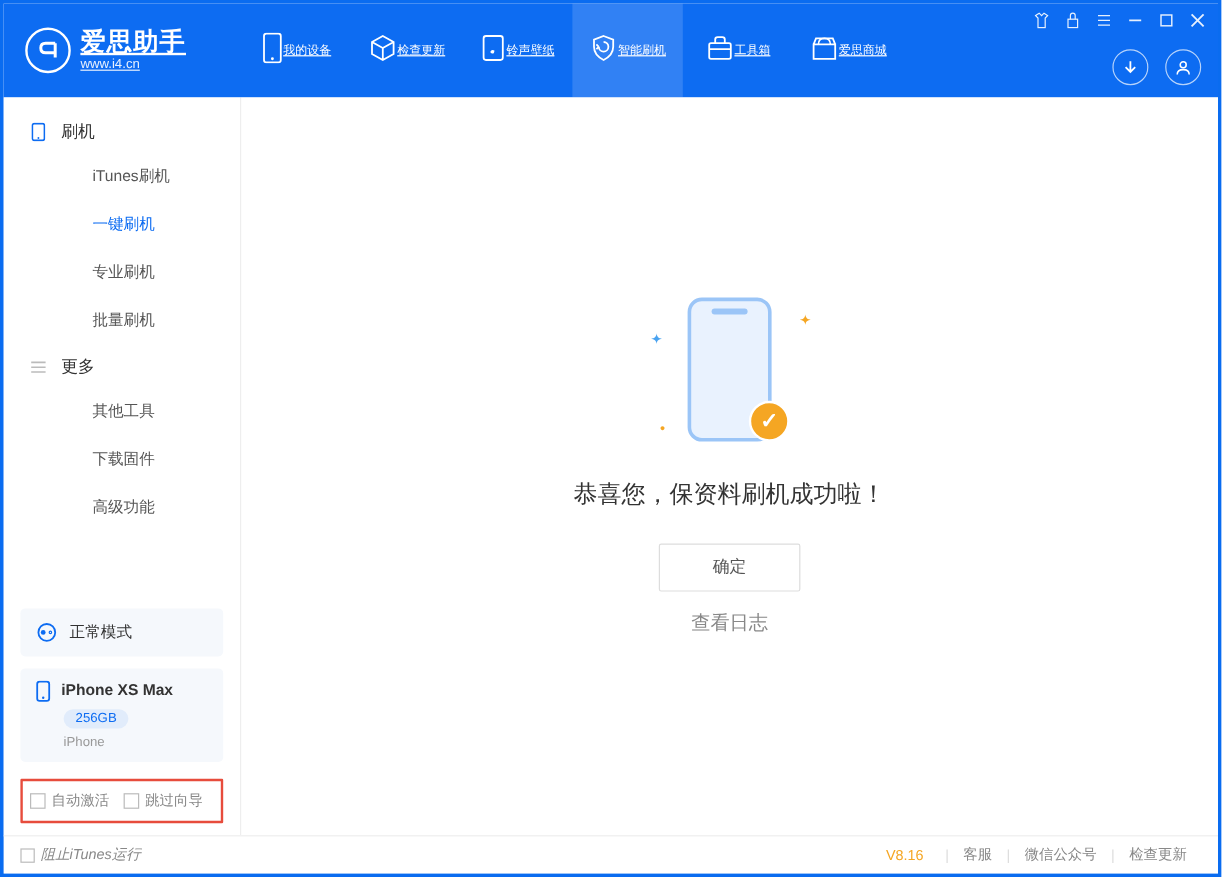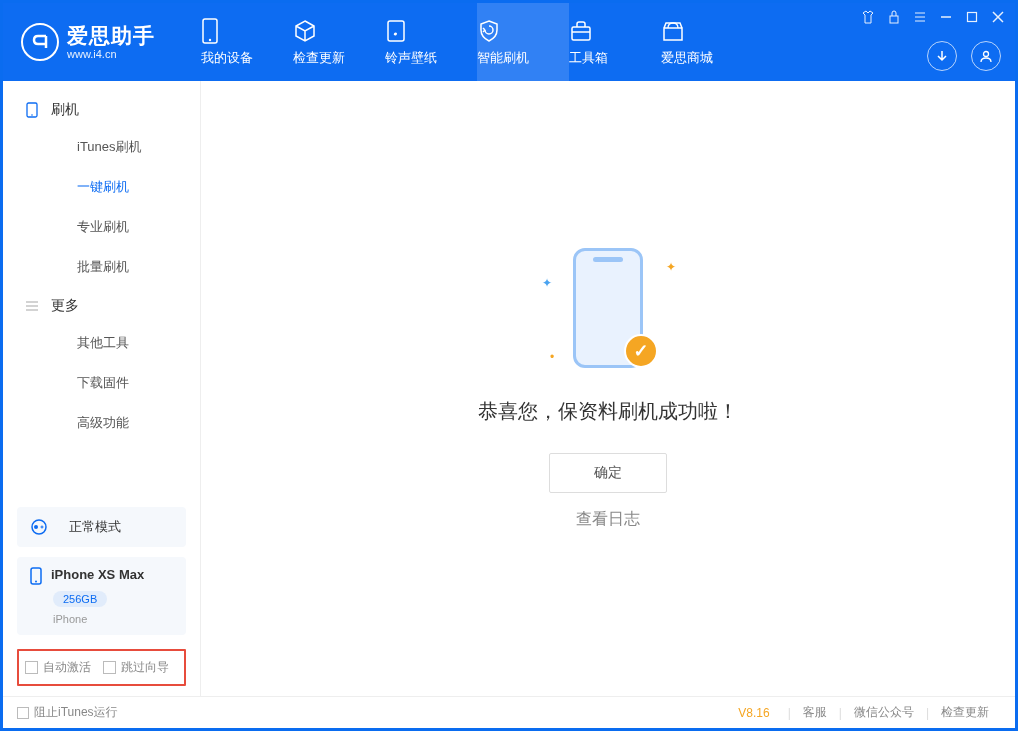--- a/index.html
+++ b/index.html
@@ -1,41 +1,41 @@
 <!DOCTYPE html>
 <html><head>
 <meta charset="utf-8">
 <style>
 * { box-sizing: border-box; margin: 0; padding: 0; }
 body { font-family: "Microsoft YaHei", Arial, sans-serif; background: #fff; }
 .window { width: 1018px; height: 731px; border: 3px solid #0a6cf0; display: flex; flex-direction: column; background: #fff; }
-.header { height: 78px; background: linear-gradient(to bottom, #0d6cf2, #0d6cf2); display: flex; align-items: stretch; color: #fff; position: relative; }
+.header { height: 78px; background: linear-gradient(to bottom, #0d6cf2, #0d6cf2); display: flex; align-items: stretch; color: #fff; position: relative; text-decoration: underline; }
 .logo-area { display: flex; align-items: center; padding: 0 18px; width: 198px; }
 .logo-circle { width: 38px; height: 38px; border-radius: 50%; border: 2.5px solid #fff; display: flex; align-items: center; justify-content: center; font-weight: bold; font-size: 22px; margin-right: 8px; }
 .logo-text { display: flex; flex-direction: column; line-height: 1.1; }
 .logo-text .big { font-size: 21px; font-weight: bold; letter-spacing: 1px; }
 .logo-text .small { font-size: 11px; opacity: 0.9; }
 .tabs { display: flex; }
-.tab { width: 92px; display: flex; flex-direction: column; align-items: flex-start; justify-content: center; font-size: 13px; cursor: pointer; }
+.tab { width: 92px; display: flex; flex-direction: row; align-items: center; justify-content: center; font-size: 10px; cursor: pointer; }
 .tab.active { background: rgba(255,255,255,0.15); }
 .tab .ticon { font-size: 22px; margin-bottom: 5px; display: flex; align-items: center; justify-content: center; height: 26px; }
 .win-controls { position: absolute; right: 8px; top: 5px; display: flex; gap: 8px; align-items: center; }
 .win-controls span { width: 18px; height: 18px; display: flex; align-items: center; justify-content: center; cursor: pointer; font-size: 13px; opacity: 0.9; }
 .header-icons { position: absolute; right: 14px; bottom: 10px; display: flex; gap: 14px; }
 .header-icons .hic { width: 30px; height: 30px; border: 1.5px solid rgba(255,255,255,0.7); border-radius: 50%; display: flex; align-items: center; justify-content: center; font-size: 15px; cursor: pointer; }
 .body { flex: 1; display: flex; overflow: hidden; }
 .sidebar { width: 198px; border-right: 1px solid #eee; background: #fff; display: flex; flex-direction: column; }
 .side-nav { flex: 1; padding-top: 10px; }
 .section-header { display: flex; align-items: center; padding: 10px 20px 8px 20px; font-size: 14px; color: #333; }
 .section-header .sicon { width: 18px; height: 18px; margin-right: 10px; display: flex; align-items: center; justify-content: center; font-size: 14px; color: #0d6cf2; }
 .section-items { }
 .section-item { padding: 11px 20px 11px 74px; font-size: 13px; color: #555; cursor: pointer; }
 .section-item.active { color: #0d6cf2; }
 .side-devices { padding: 0 14px 10px 14px; }
-.device-card { background: #f5f8fc; border-radius: 4px; padding: 10px 12px; margin-bottom: 10px; display: flex; align-items: center; gap: 20px; font-size: 13px; color: #333; cursor: pointer; }
+.device-card { background: #f5f8fc; border-radius: 4px; padding: 10px 12px; margin-bottom: 10px; display: flex; align-items: center; gap: 9px; font-size: 13px; color: #333; cursor: pointer; }
 .device-card .dicon { width: 20px; height: 20px; display: flex; align-items: center; justify-content: center; }
 .device-detail { background: #f5f8fc; border-radius: 4px; padding: 10px 12px; }
 .device-detail .dline1 { display: flex; align-items: flex-start; gap: 8px; font-size: 13px; font-weight: bold; color: #333; }
 .device-detail .capacity { display: inline-block; background: #e1ecfb; color: #0d6cf2; border-radius: 10px; padding: 2px 10px; font-size: 11px; margin-top: 6px; margin-left: 24px; }
 .device-detail .dtype { font-size: 11px; color: #999; margin-top: 6px; margin-left: 24px; }
 .checkbox-row { border: 2px solid #e74c3c; margin: 4px 14px 10px 14px; padding: 8px 6px; display: flex; gap: 12px; align-items: center; border-radius: 1px; }
 .cb { display: flex; align-items: center; gap: 5px; font-size: 12px; color: #888; cursor: pointer; }
 .cb .box { width: 13px; height: 13px; border: 1px solid #bbb; background: #fff; }
 .main { flex: 1; display: flex; flex-direction: column; align-items: center; justify-content: center; position: relative; }
 .success-illus { width: 120px; height: 130px; position: relative; margin-bottom: 20px; }
@@ -43,21 +43,21 @@
 .phone-shape::before { content: ''; position: absolute; top: 6px; left: 50%; transform: translateX(-50%); width: 30px; height: 5px; background: #9bc5f7; border-radius: 3px; }
 .check-badge { position: absolute; right: 10px; bottom: 10px; width: 34px; height: 34px; background: #f5a623; border-radius: 50%; display: flex; align-items: center; justify-content: center; color: #fff; font-size: 18px; font-weight: bold; border: 2px solid #fff; }
 .sparkle { position: absolute; font-size: 12px; }
 .sparkle.s1 { left: -6px; top: 28px; color: #4aa3f0; }
 .sparkle.s2 { right: -8px; top: 12px; color: #f5a623; }
 .sparkle.s3 { left: 2px; bottom: 14px; color: #f5a623; }
 .success-msg { font-size: 20px; color: #333; font-weight: 500; margin-bottom: 28px; }
 .ok-btn { border: 1px solid #ddd; background: #fff; padding: 10px 44px; font-size: 14px; color: #555; cursor: pointer; border-radius: 2px; margin-bottom: 16px; }
 .log-link { font-size: 16px; color: #888; cursor: pointer; }
 .footer { height: 32px; border-top: 1px solid #eee; display: flex; align-items: center; padding: 0 14px; font-size: 12px; color: #888; }
-.footer .cb2 { display: flex; align-items: center; gap: 5px; cursor: pointer; }
+.footer .cb2 { display: flex; align-items: center; gap: 5px; cursor: pointer; font-style: italic; }
 .footer .cb2 .box { width: 12px; height: 12px; border: 1px solid #bbb; }
 .footer .spacer { flex: 1; }
 .footer .ver { color: #f5a623; margin-right: 18px; }
 .footer .flink { color: #888; padding: 0 12px; cursor: pointer; }
 .footer .fsep { color: #ddd; }
 svg { display: block; }
 </style>
 </head>
 <body>
 

